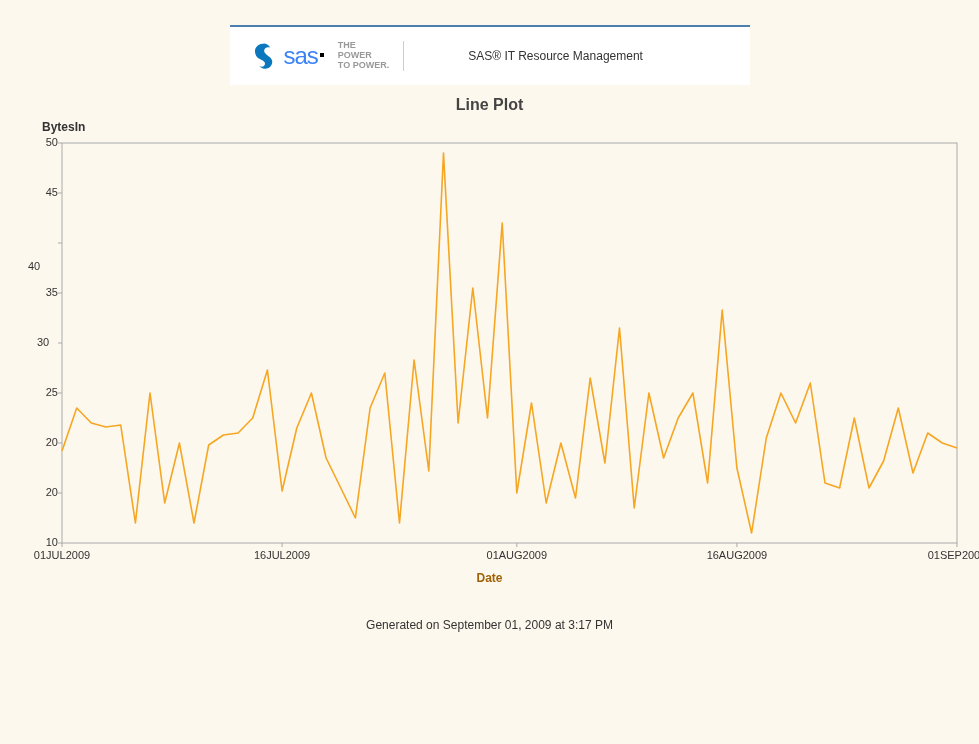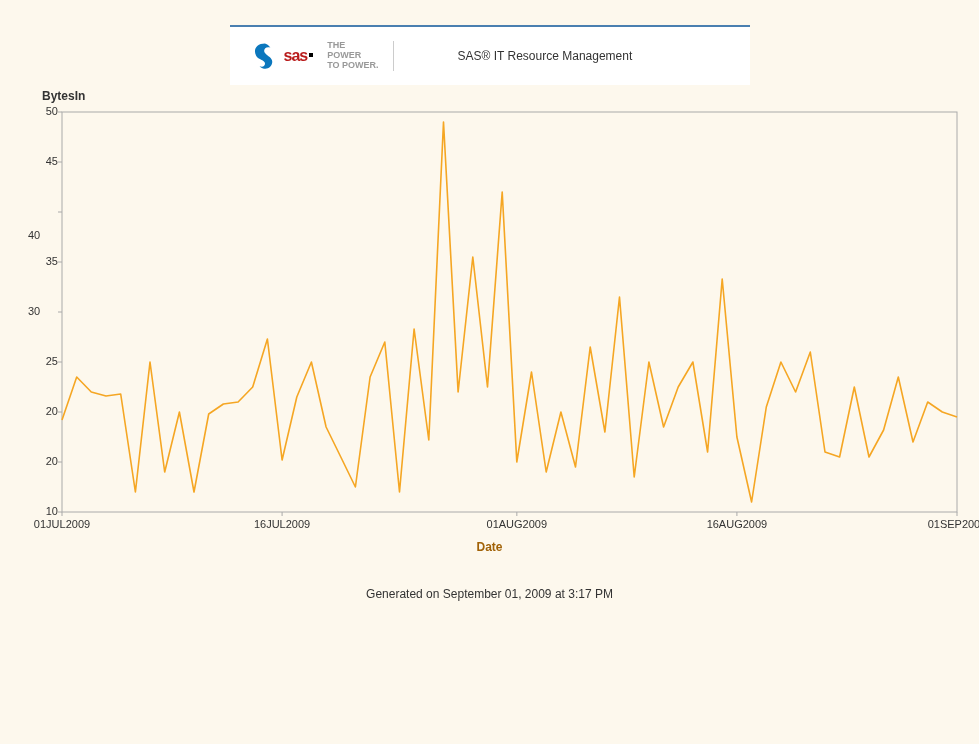--- a/index.html
+++ b/index.html
@@ -26,23 +26,23 @@
     border-right: 1px solid #ccc;
     padding-right: 14px;
     margin-right: 14px;
   }
   .s-logo {
     width: 30px;
     height: 30px;
     margin-right: 4px;
   }
   .sas-word {
-    font-size: 16px;
-    font-weight: bold;
-    color: #b91c1c;
+    font-size: 24px;
+    font-weight: normal;
+    color: #3b82f6;
     letter-spacing: -1px;
   }
   .sas-dot {
     width:4px;height:4px;background:#000;display:inline-block;margin-left:2px;margin-bottom:2px;
   }
   .power-text {
     font-size: 9px;
     font-weight: bold;
     color: #999;
     line-height: 1.1;
@@ -113,30 +113,31 @@
     <div class="power-text">
       <div>THE</div>
       <div>POWER</div>
       <div>TO POWER.</div>
     </div>
   </div>
   <div class="header-title">SAS® IT Resource Management</div>
 </div>
 
 <div class="title-block">
+  <div class="main-title">Line Plot</div>
 </div>
 
 <div class="chart-wrap" id="chart-wrap" style="height: 450px;">
   <div class="ylabel">BytesIn</div>
 
 <div class="tick-label" style="left: 16px; top: 398px; width: 30px; text-align: right;">10</div>
     <div class="tick-label" style="left: 16px; top: 348px; width: 30px; text-align: right;">20</div>
     <div class="tick-label" style="left: 16px; top: 298px; width: 30px; text-align: right;">20</div>
     <div class="tick-label" style="left: 16px; top: 248px; width: 30px; text-align: right;">25</div>
-    <div class="tick-label" style="left: 16px; top: 198px; width: 30px; text-align: left;">30</div>
+    <div class="tick-label" style="left: 16px; top: 198px; width: 30px; text-align: center;">30</div>
     <div class="tick-label" style="left: 16px; top: 148px; width: 30px; text-align: right;">35</div>
     <div class="tick-label" style="left: 16px; top: 98px; width: 30px;  margin-top: 24px;">40</div>
     <div class="tick-label" style="left: 16px; top: 48px; width: 30px; text-align: right;">45</div>
     <div class="tick-label" style="left: 16px; top: -2px; width: 30px; text-align: right;">50</div>
     <div class="tick-label" style="left: 15px; top: 411px; width: 70px; text-align: center;">01JUL2009</div>
     <div class="tick-label" style="left: 235.082px; top: 411px; width: 70px; text-align: center;">16JUL2009</div>
     <div class="tick-label" style="left: 469.836px; top: 411px; width: 70px; text-align: center;">01AUG2009</div>
     <div class="tick-label" style="left: 689.918px; top: 411px; width: 70px; text-align: center;">16AUG2009</div>
     <div class="tick-label" style="left: 910px; top: 411px; width: 70px; text-align: center;">01SEP2009</div>
     <div class="xlabel" style="position: absolute; left: 0px; right: 0px; top: 429px;">Date</div>

